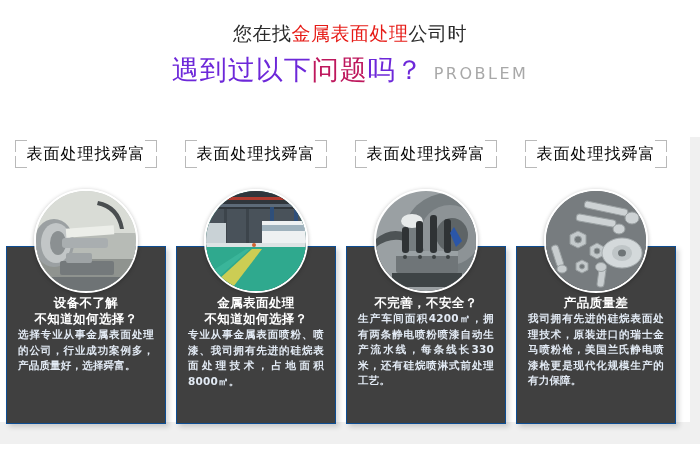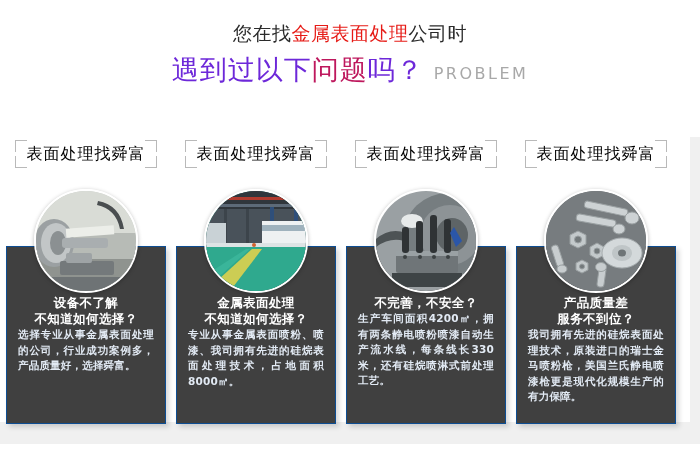--- a/index.html
+++ b/index.html
@@ -243,21 +243,20 @@
         <span class="brk tl"></span>
         <span class="brk tr"></span>
         <span class="brk bl"></span>
         <span class="brk br"></span>
         <span class="tag-text">表面处理找舜富</span>
       </div>
       <div class="panel">
         <div class="panel-inner">
           <div class="p-title">
             <div>产品质量差</div>
-            <div>服务不到位？</div>
           </div>
           <div class="p-body">我司拥有先进的硅烷表面处理技术，原装进口的瑞士金马喷粉枪，美国兰氏静电喷漆枪更是现代化规模生产的有力保障。</div>
         </div>
       </div>
       <div class="photo">
         <svg viewBox="0 0 100 100" preserveAspectRatio="xMidYMid slice">
           <rect x="0" y="0" width="100" height="100" fill="#6b7073"></rect>
           <rect x="0" y="0" width="100" height="100" fill="#777c7f"></rect>
           <g fill="#cdd2d4" stroke="#9aa0a2" stroke-width="1">
             <rect x="38" y="14" width="44" height="7" rx="3" transform="rotate(12 60 18)"></rect>

